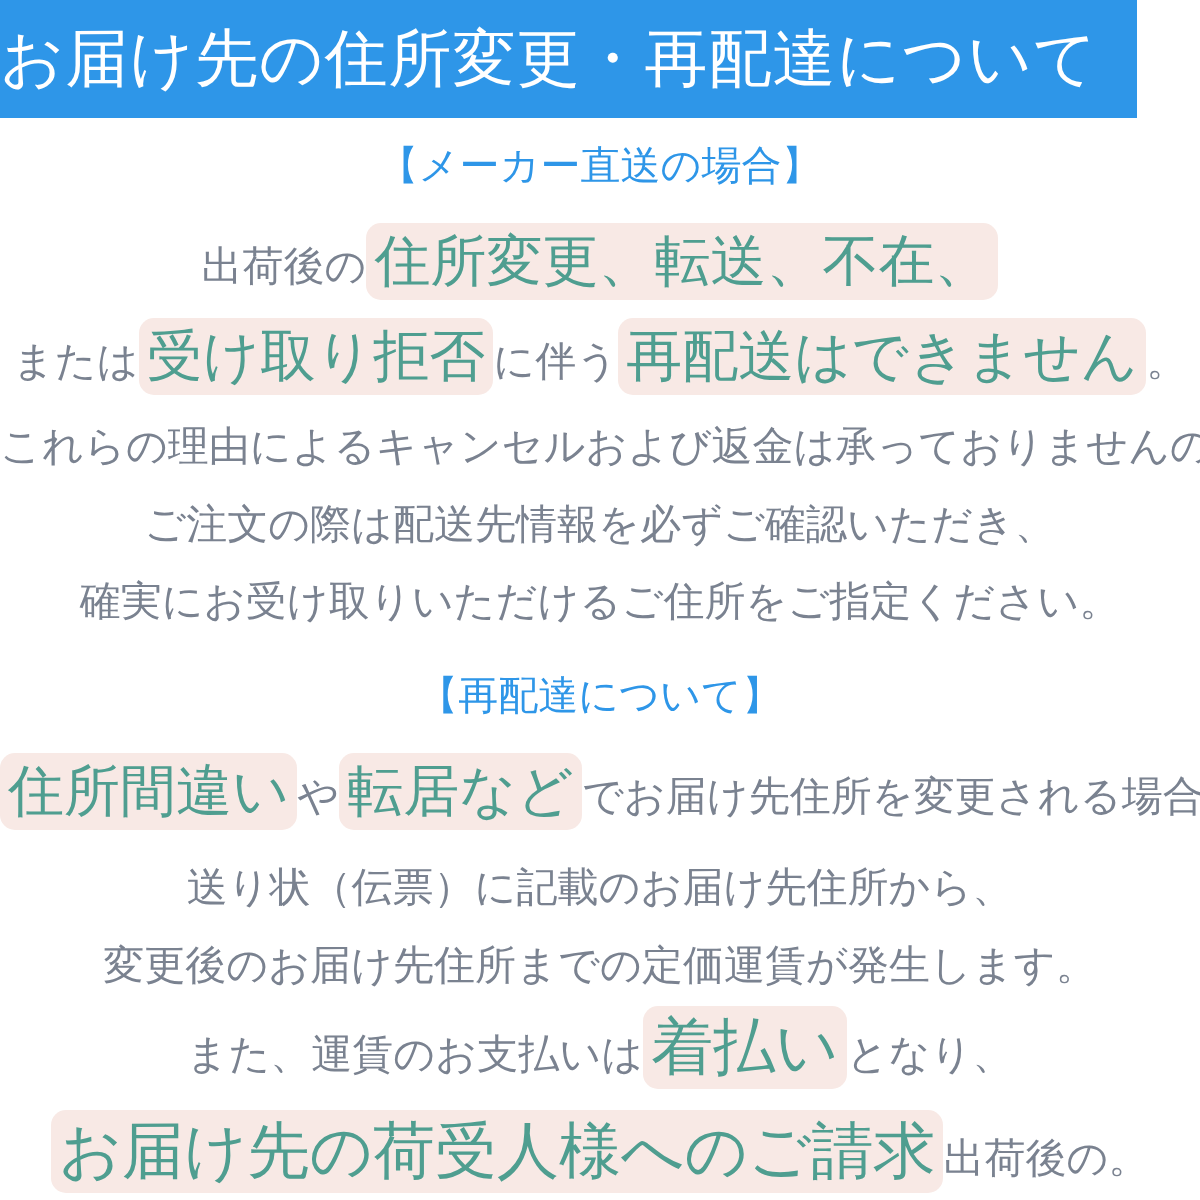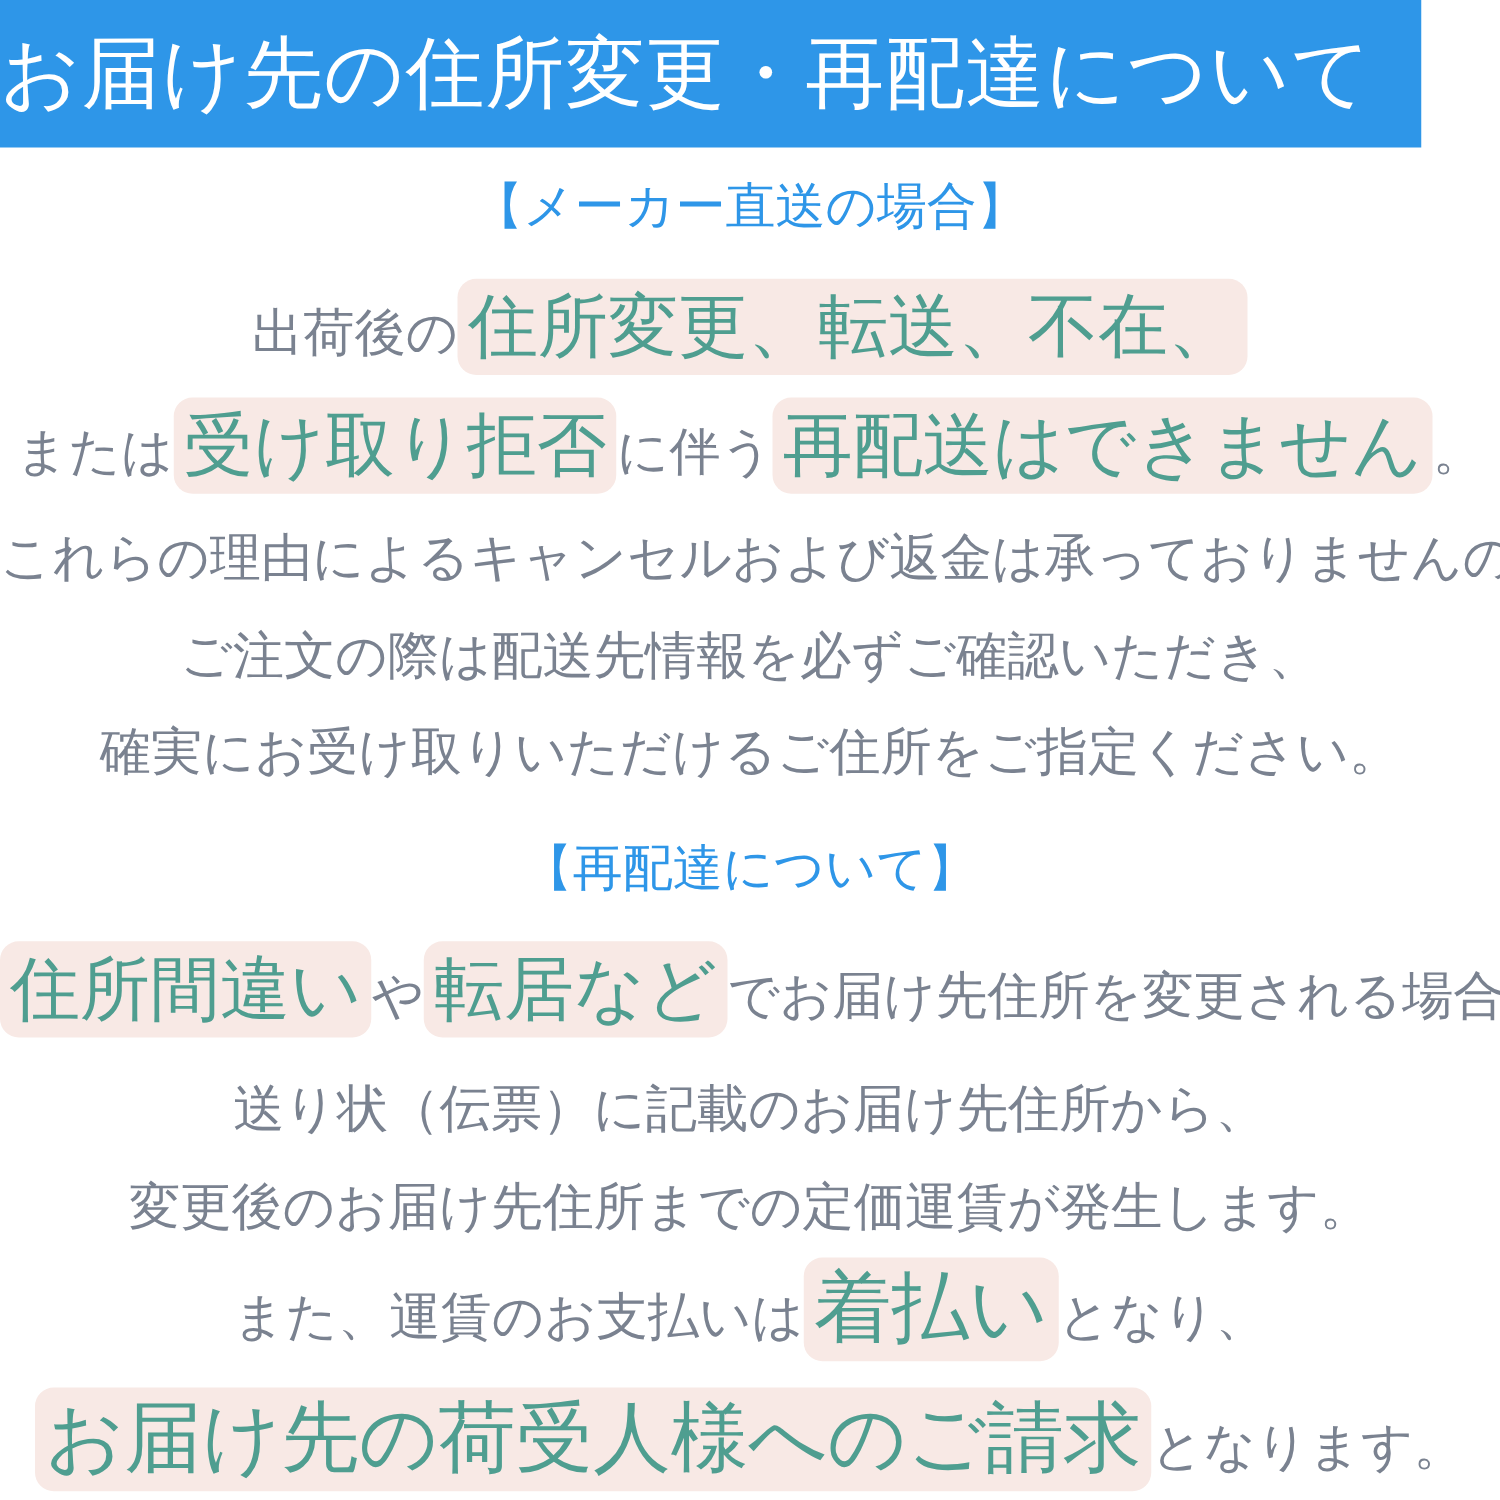--- a/index.html
+++ b/index.html
@@ -76,13 +76,13 @@
 <div class="section-heading" style="margin-top:40px;">【再配達について】</div>
 
 <div class="line l-big l-first"><span class="hl lg">住所間違い</span><span class="sm">や</span><span class="hl lg">転居など</span><span class="sm">でお届け先住所を変更される場合は、</span></div>
 
 <div class="line l-body sm" style="margin-top:30px;">送り状（伝票）に記載のお届け先住所から、</div>
 
 <div class="line l-body sm">変更後のお届け先住所までの定価運賃が発生します。</div>
 
 <div class="line l-big" style="margin-top:10px;"><span class="sm">また、運賃のお支払いは</span><span class="hl md">着払い</span><span class="sm">となり、</span></div>
 
-<div class="line l-big"><span class="hl md">お届け先の荷受人様へのご請求</span><span class="sm">となります。</span></div>
+<div class="line l-big"><span class="hl md">お届け先の荷受人様へのご請求</span><span class="sm">出荷後の。</span></div>
 
 </body></html>

